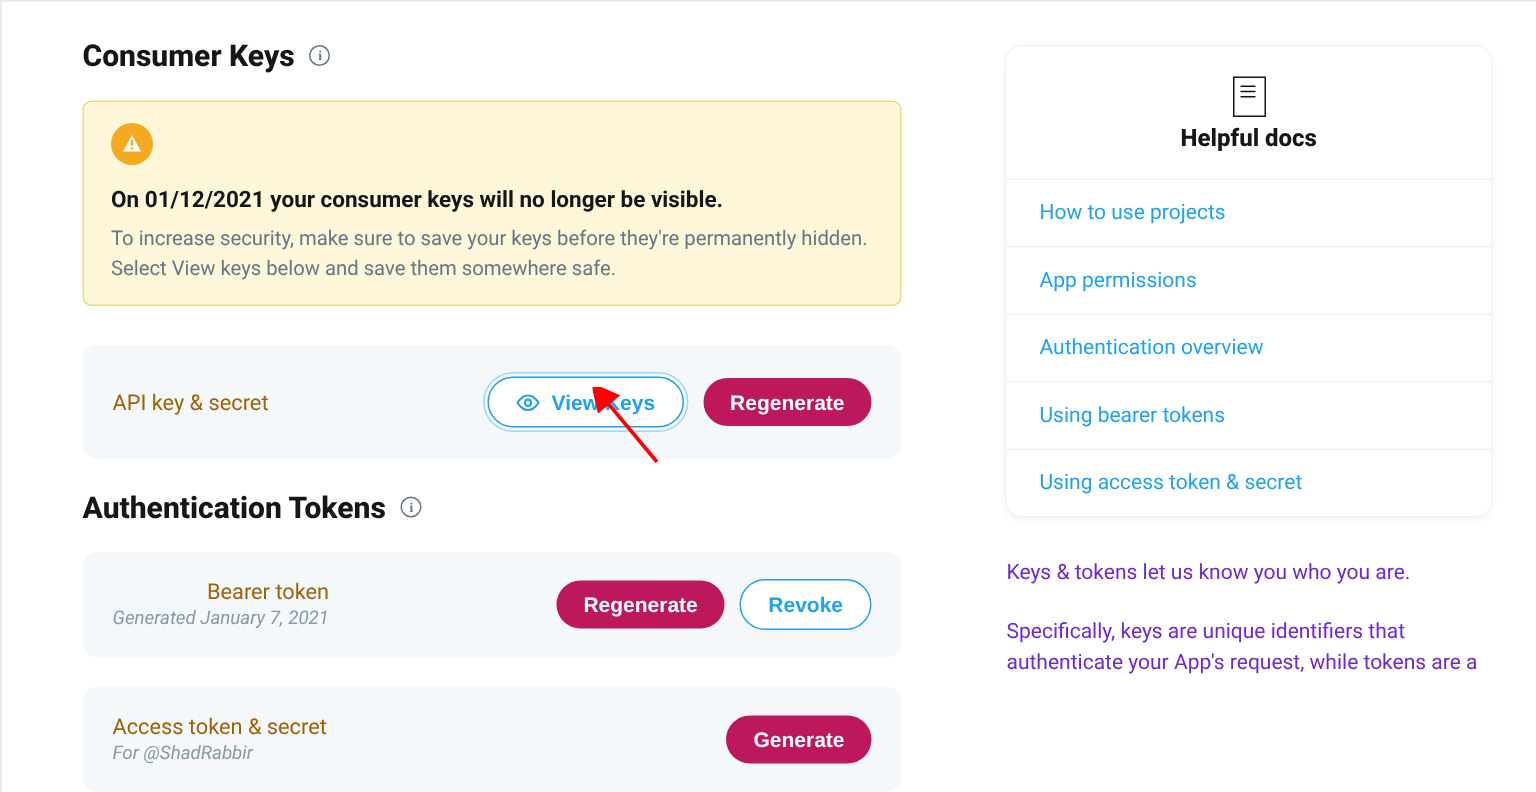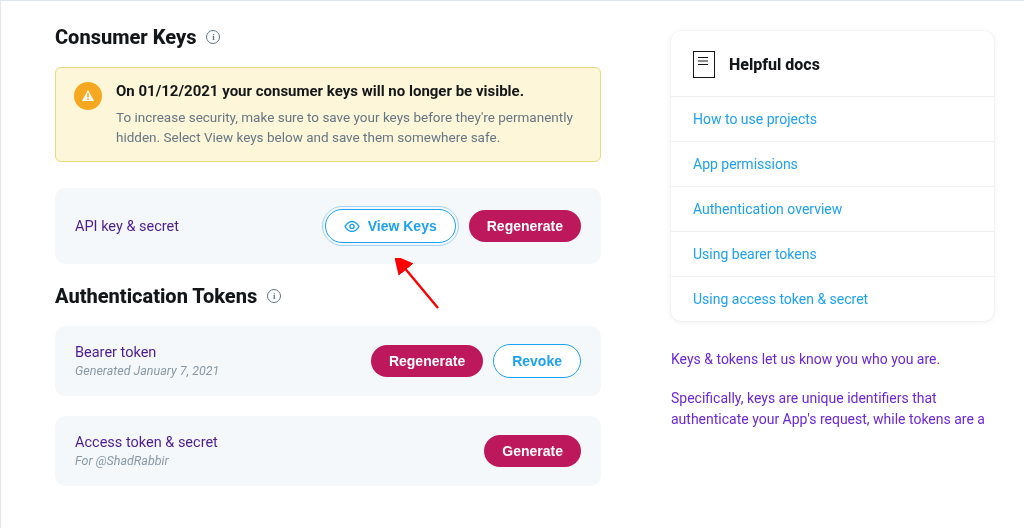--- a/index.html
+++ b/index.html
@@ -50,20 +50,21 @@
     font-family: Georgia, serif;
   }
   .alert {
     background: #fdf6d8;
     border: 1px solid #e8d97a;
     border-radius: 6px;
     padding: 14px 18px;
     display: flex;
     gap: 14px;
     margin-bottom: 26px;
+    flex-direction: column;
   }
   .alert-icon {
     width: 28px;
     height: 28px;
     background: #f6a821;
     border-radius: 50%;
     position: relative;
     flex-shrink: 0;
     display: flex;
     align-items: center;
@@ -87,22 +88,23 @@
     border-radius: 10px;
     padding: 18px 20px;
     display: flex;
     align-items: center;
     justify-content: space-between;
     margin-bottom: 20px;
   }
   .card-left { display:flex; flex-direction:column; gap:2px; }
   .card-title {
     font-size: 14.5px;
-    color: #4c1d95;
+    color: #a16207;
     font-weight: 400;
+    text-align: right;
   }
   .card-sub {
     font-size: 12.5px;
     color: #8899a6;
     font-style: italic;
   }
   .card-actions {
     display: flex;
     gap: 10px;
     align-items: center;
@@ -143,22 +145,23 @@
   .sidebar-card {
     background: #fff;
     border-radius: 10px;
     box-shadow: 0 1px 6px rgba(0,0,0,0.07), 0 0 0 1px rgba(0,0,0,0.02);
     margin-bottom: 28px;
     overflow: hidden;
   }
   .sidebar-header {
     display: flex;
     align-items: center;
-    gap: 14px;
+    gap: 4px;
     padding: 20px 22px 18px 22px;
+    flex-direction: column;
   }
   .doc-icon {
     width: 22px;
     height: 27px;
     border: 1.6px solid #14171a;
     position: relative;
   }
   .doc-icon::before {
     content: '';
     position: absolute;

